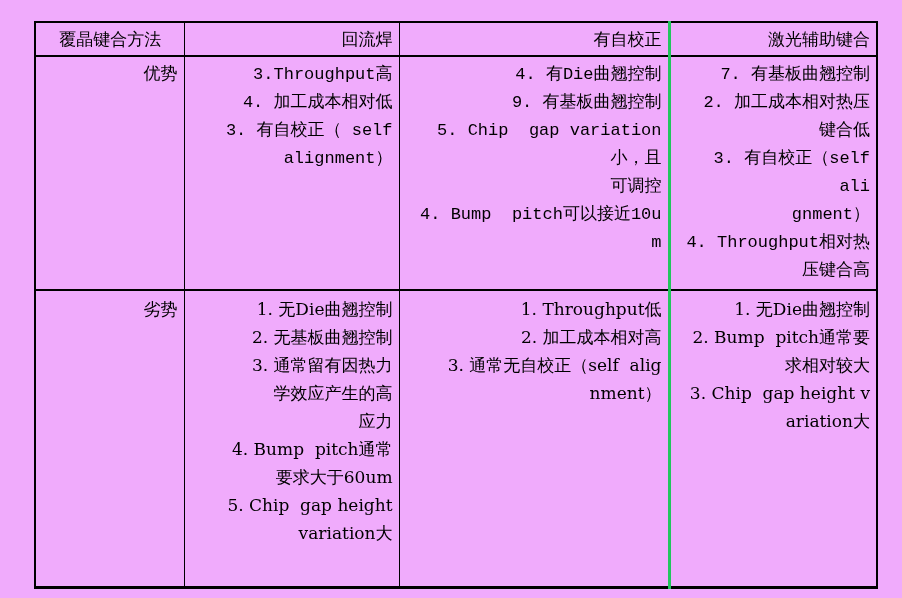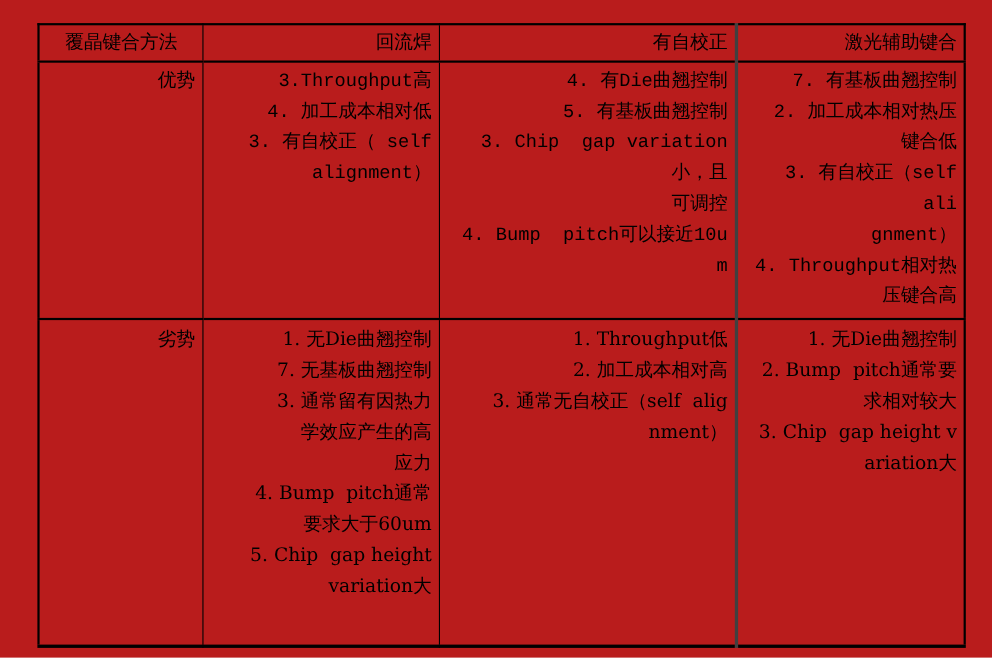--- a/index.html
+++ b/index.html
@@ -10,21 +10,21 @@
   body {
     width: 902px;
     height: 598px;
     font-family: "DejaVu Serif", "Liberation Serif", serif;
     color: #000000;
   }
   .page {
     position: relative;
     width: 902px;
     height: 598px;
-    background: #b91c1c;
+    background: #f0abfc;
   }
   table.cmp {
     position: absolute;
     left: 34px;
     top: 21px;
     width: 842px;
     border-collapse: collapse;
     table-layout: fixed;
     border: 2px solid #000;
     border-bottom-width: 3px;
@@ -39,21 +39,21 @@
     line-height: 28px;
     padding: 4px 6px 4px 7px;
     overflow: hidden;
   }
   
   col.c1 { width: 149px; }
   col.c2 { width: 215px; }
   col.c3 { width: 270px; }
   col.c4 { width: 208px; }
   
-  table.cmp th.b4, table.cmp td.b4 { border-left: 3px solid #404040; }
+  table.cmp th.b4, table.cmp td.b4 { border-left: 3px solid #22c55e; }
   
   tr.hdr th {
     height: 26px;
     vertical-align: middle;
     border-bottom: 2px solid #000;
     padding-top: 2px;
     padding-bottom: 2px;
   }
   tr.hdr th.center { text-align: center; }
   
@@ -90,41 +90,41 @@
       <tr class="r-adv">
         <td class="rowlabel">优势</td>
         <td>
           <div class="item">3.Throughput高</div>
           <div class="item">4. 加工成本相对低</div>
           <div class="item">3. 有自校正（ self
 alignment）</div>
         </td>
         <td>
           <div class="item">4. 有Die曲翘控制</div>
-          <div class="item">5. 有基板曲翘控制</div>
-          <div class="item">3. Chip  gap variation小，且
+          <div class="item">9. 有基板曲翘控制</div>
+          <div class="item">5. Chip  gap variation小，且
 可调控</div>
           <div class="item">4. Bump  pitch可以接近10u
 m</div>
         </td>
         <td class="b4">
           <div class="item">7. 有基板曲翘控制</div>
           <div class="item">2. 加工成本相对热压
 键合低</div>
           <div class="item">3. 有自校正（self  ali
 gnment）</div>
           <div class="item">4. Throughput相对热
 压键合高</div>
         </td>
       </tr>
       <tr class="r-dis">
         <td class="rowlabel">劣势</td>
         <td>
           <div class="item">1. 无Die曲翘控制</div>
-          <div class="item">7. 无基板曲翘控制</div>
+          <div class="item">2. 无基板曲翘控制</div>
           <div class="item">3. 通常留有因热力
 学效应产生的高
 应力</div>
           <div class="item">4. Bump  pitch通常
 要求大于60um</div>
           <div class="item">5. Chip  gap height
 variation大</div>
         </td>
         <td>
           <div class="item">1. Throughput低</div>

